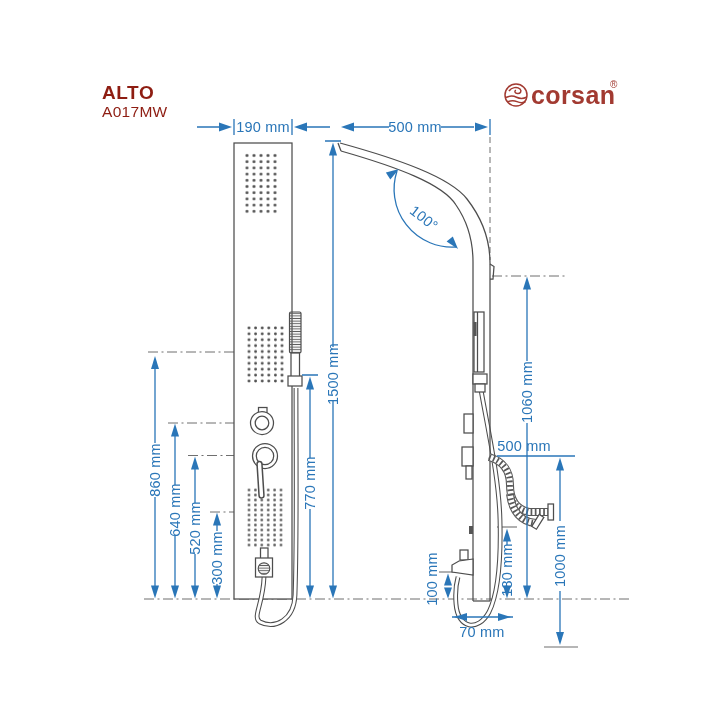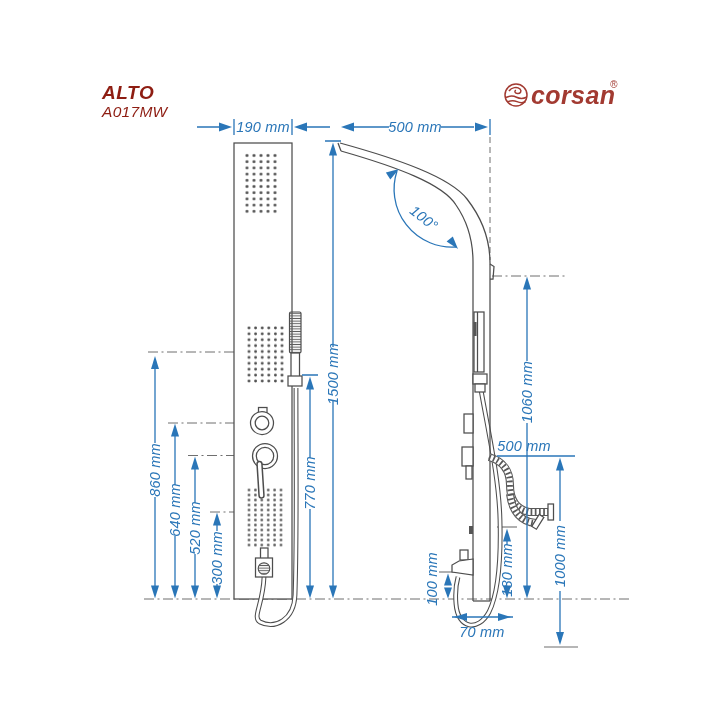--- a/index.html
+++ b/index.html
@@ -1,17 +1,17 @@
 <!DOCTYPE html>
 <html style="--dim-blue: #2a76b8; --outline-gray: #4d4d4d; --ref-gray: #6f6f6f; --title-red: #8e1d12; --brand-red: #a23a31;"><head>
 <meta charset="utf-8">
 <style>
   html,body{margin:0;padding:0;background:#ffffff;}
   #canvas{position:relative;width:720px;height:720px;background:#ffffff;overflow:hidden;
-          font-family:"Liberation Sans",sans-serif;font-style:italic;}
+          font-family:"Liberation Sans",sans-serif;}
   svg{position:absolute;left:0;top:0;}
   
   .ln   {stroke:var(--outline-gray,#4d4d4d);fill:none;stroke-width:1.25;}
   .lnf  {stroke:var(--outline-gray,#4d4d4d);fill:#ffffff;stroke-width:1.25;}
   .refdash {stroke:var(--ref-gray,#6f6f6f);fill:none;stroke-width:1;stroke-dasharray:10 3.5 2 3.5;}
   .walldash{stroke:var(--ref-gray,#6f6f6f);fill:none;stroke-width:1;stroke-dasharray:6 4;}
   .reftick {stroke:var(--ref-gray,#6f6f6f);fill:none;stroke-width:1.1;}
   .dln  {stroke:var(--dim-blue,#2a76b8);fill:none;stroke-width:1.3;}
   .arr  {fill:var(--dim-blue,#2a76b8);stroke:none;}
   .dimtxt{fill:var(--dim-blue,#2a76b8);font-size:14.5px;letter-spacing:.2px;}

